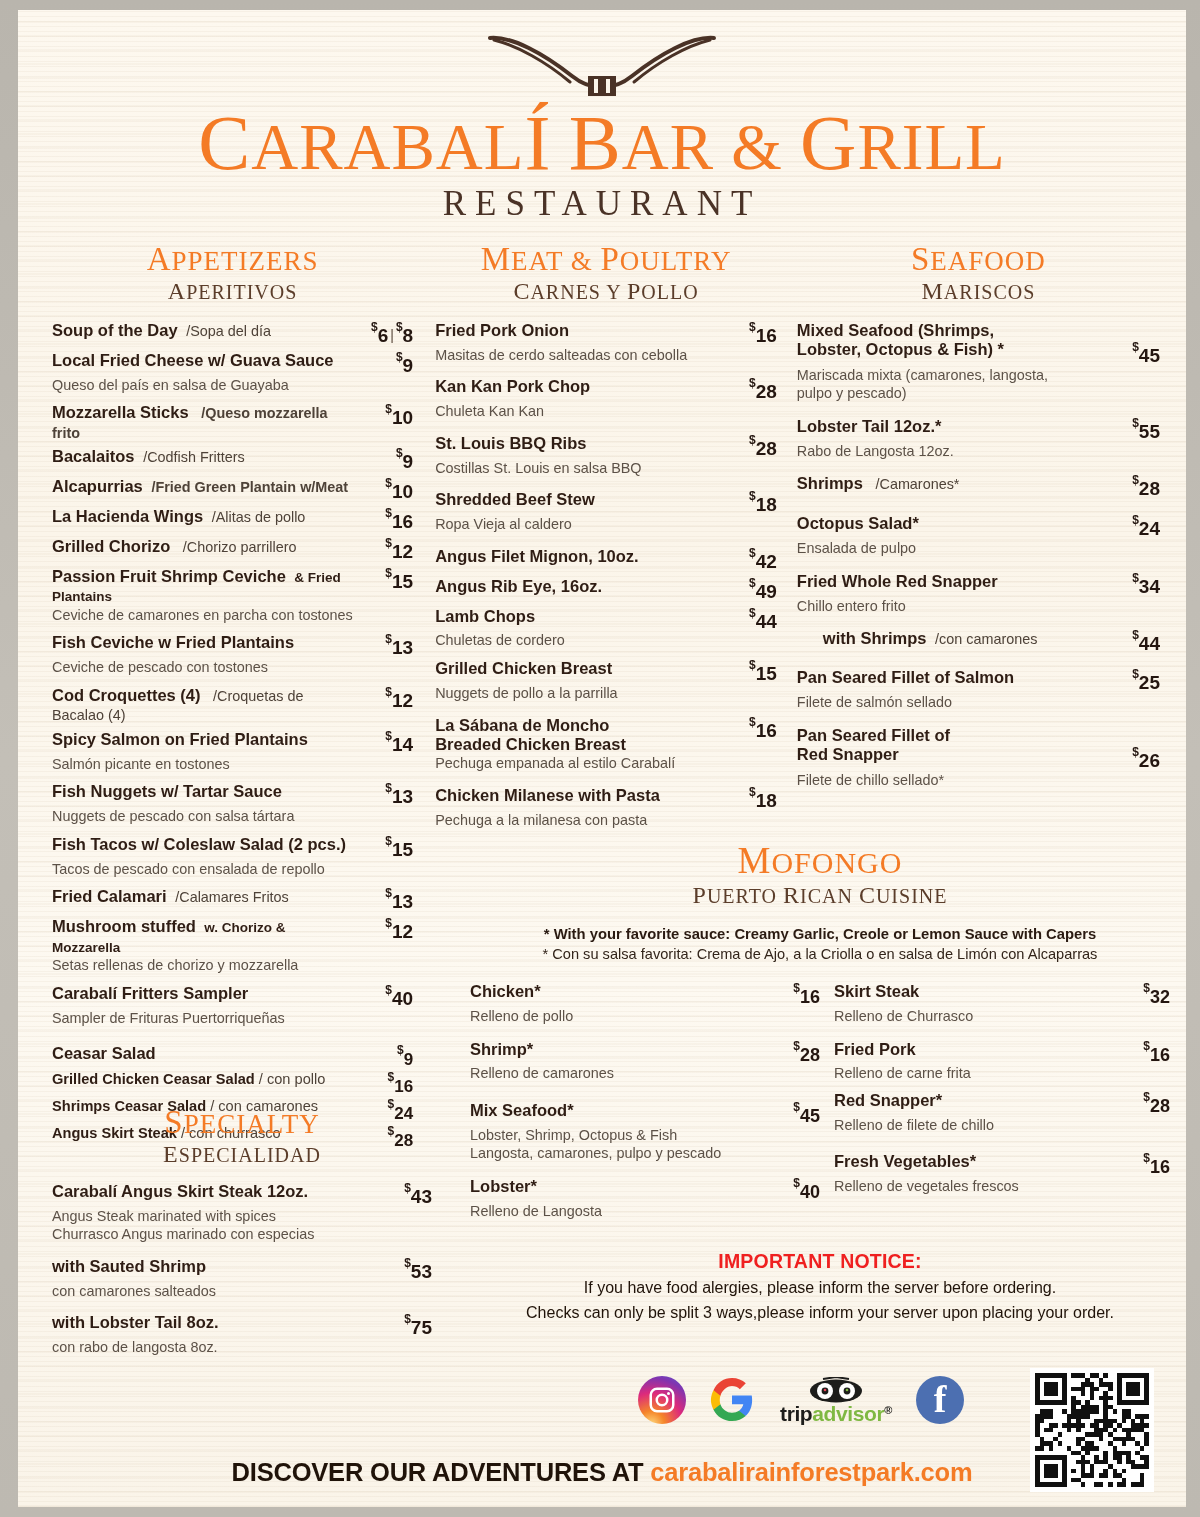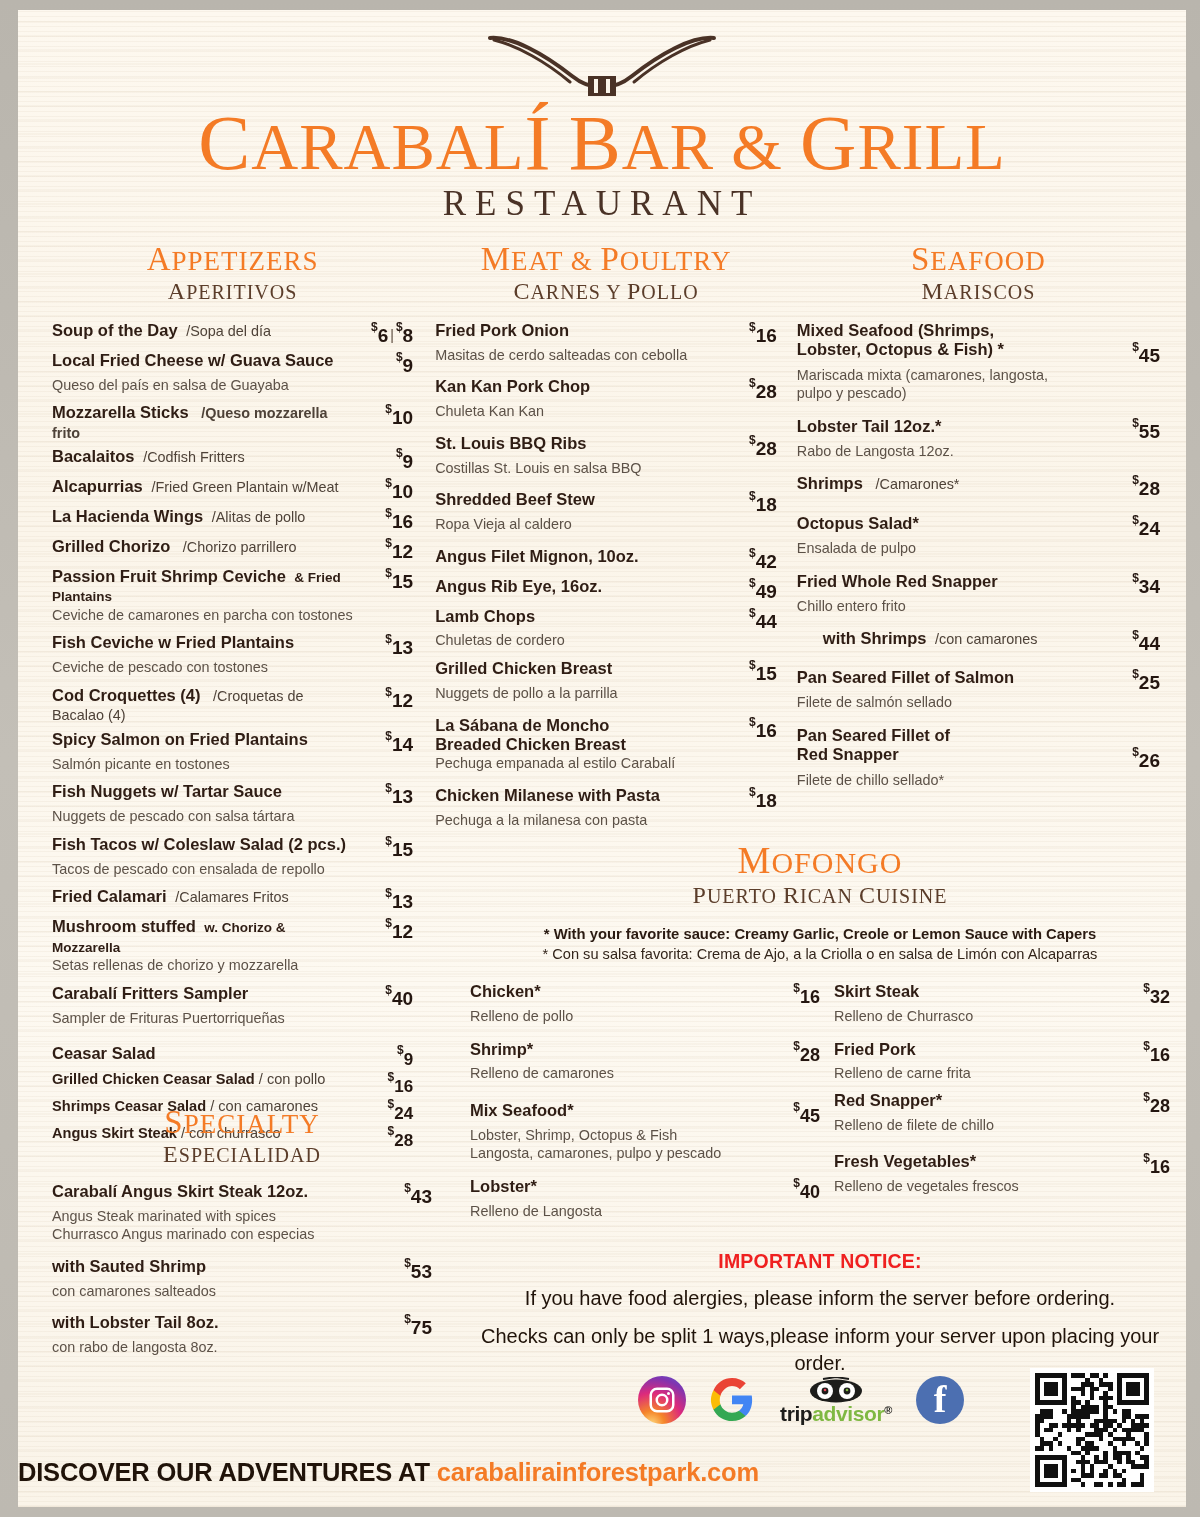--- a/index.html
+++ b/index.html
@@ -131,21 +131,21 @@
   .mof-item{margin-bottom:14px;}
   .mof-item .nm{font-size:16.5px;}
   .mof-item .price{font-size:18px;}
   .mof-col .price{min-width:42px;}
 
   
   .notice{
     position:absolute;left:452px;top:1240px;width:700px;text-align:center;
   }
   .notice-title{color:#ef2020;font-weight:bold;font-size:19.5px;letter-spacing:.2px;}
-  .notice-line{color:#201309;font-size:20px;line-height:1.32;margin-top:12px;}
+  .notice-line{color:#201309;font-size:16px;line-height:1.32;margin-top:4px;}
 
   
   .social{
     position:absolute;left:620px;top:1366px;display:flex;align-items:center;gap:22px;
   }
   .badge{width:48px;height:48px;border-radius:50%;display:flex;align-items:center;justify-content:center;}
   .ig{background:radial-gradient(circle at 28% 100%,#fdd67b 0%,#f58529 22%,#dd2a7b 52%,#8134af 78%,#515bd4 100%);}
   .ig svg{display:block;}
   .gbadge{background:transparent;}
   .fb{background:#4c6fb1;}
@@ -160,21 +160,21 @@
   .qr{
     position:absolute;left:1012px;top:1358px;width:124px;height:124px;
     background:#ffffff;padding:5px;box-sizing:border-box;
   }
   .qr-grid{width:100%;height:100%;display:grid;grid-template-columns:repeat(25,1fr);grid-template-rows:repeat(25,1fr);}
   .qr-grid i{background:#ffffff;}
   .qr-grid i.on{background:#101010;}
 
   
   .footer{
-    position:absolute;left:0;top:1448px;width:100%;
+    position:absolute;left:0;top:1448px;width:100%;text-align:center;
   }
   .footer-txt{font-size:25.5px;font-weight:bold;letter-spacing:-.2px;}
   .footer-txt .dark{color:#201309;}
   .footer-txt .url{color:#F47B26;}
 </style>
 </head>
 <body>
 
 <div class="page-frame">
 <div class="menu">
@@ -231,21 +231,21 @@
         <div class="row">
           <div class="nm"><span>Bacalaitos</span>
             <span style="font-weight:400;color:#4e4238;font-size:14.4px;">&nbsp;<span>/Codfish Fritters</span></span></div>
           <div class="price"><span class="d">$</span><span>9</span></div>
         </div>
       </div>
 
       <div class="item tight">
         <div class="row">
           <div class="nm"><span>Alcapurrias</span>
-            <span style="font-weight:400;color:#4e4238;font-size:14.4px;">&nbsp;<span>/Fried Green Plantain w/Meat</span></span></div>
+            <span style="font-weight:700;color:#4e4238;font-size:14.4px;">&nbsp;<span>/Fried Green Plantain w/Meat</span></span></div>
           <div class="price"><span class="d">$</span><span>10</span></div>
         </div>
       </div>
 
       <div class="item tight">
         <div class="row">
           <div class="nm"><span>La Hacienda Wings</span>
             <span style="font-weight:400;color:#4e4238;font-size:14.4px;">&nbsp;<span>/Alitas de pollo</span></span></div>
           <div class="price"><span class="d">$</span><span>16</span></div>
         </div>
@@ -607,21 +607,21 @@
               </div>
           <div class="es">Relleno de vegetales frescos</div>
         </div>
       </div>
     </div>
   </div>
 
   <div class="notice">
     <div class="notice-title">IMPORTANT NOTICE:</div>
     <div class="notice-line">If you have food alergies, please inform the server before ordering.</div>
-    <div class="notice-line">Checks can only be split 1 ways,please inform your server upon placing your order.</div>
+    <div class="notice-line">Checks can only be split 3 ways,please inform your server upon placing your order.</div>
   </div>
 
   <div class="social">
     <div class="badge ig">
       <svg width="30" height="30" viewBox="0 0 24 24" fill="none" stroke="#ffffff" stroke-width="2">
         <rect x="3" y="3" width="18" height="18" rx="5"></rect>
         <circle cx="12" cy="12" r="4.2"></circle>
         <circle cx="17.2" cy="6.8" r="1.2" fill="#ffffff" stroke="none"></circle>
       </svg>
     </div>

